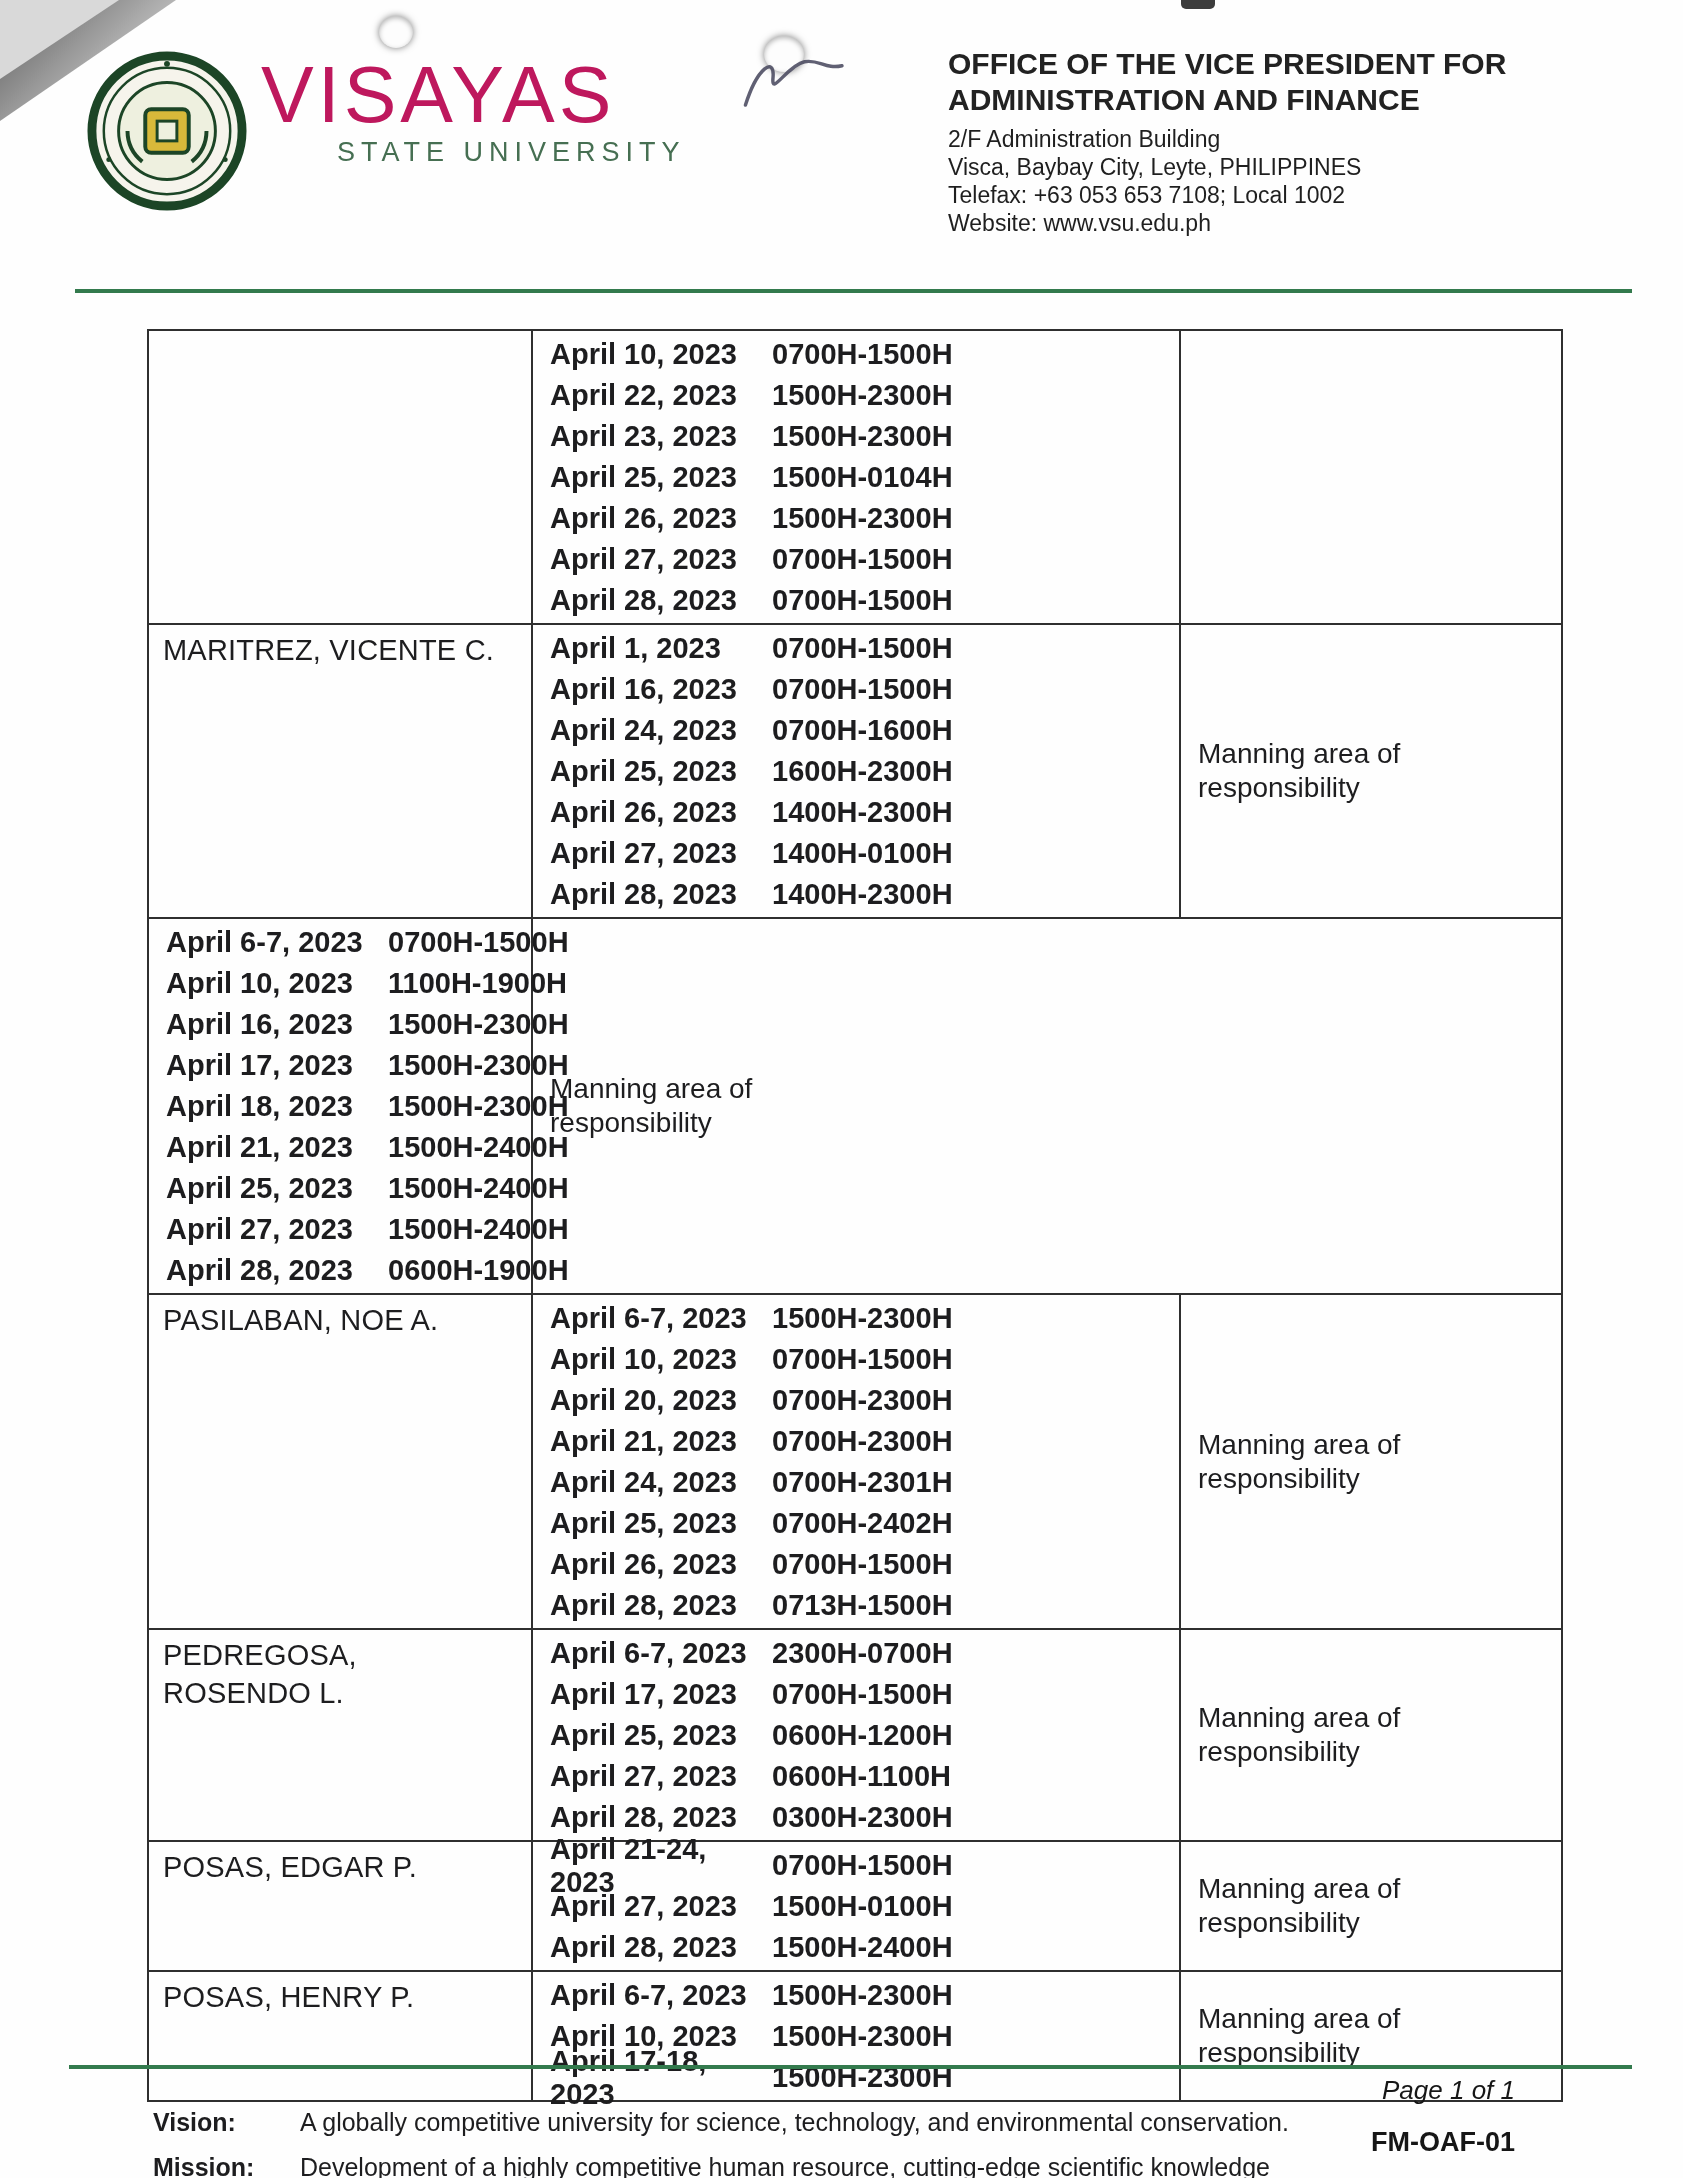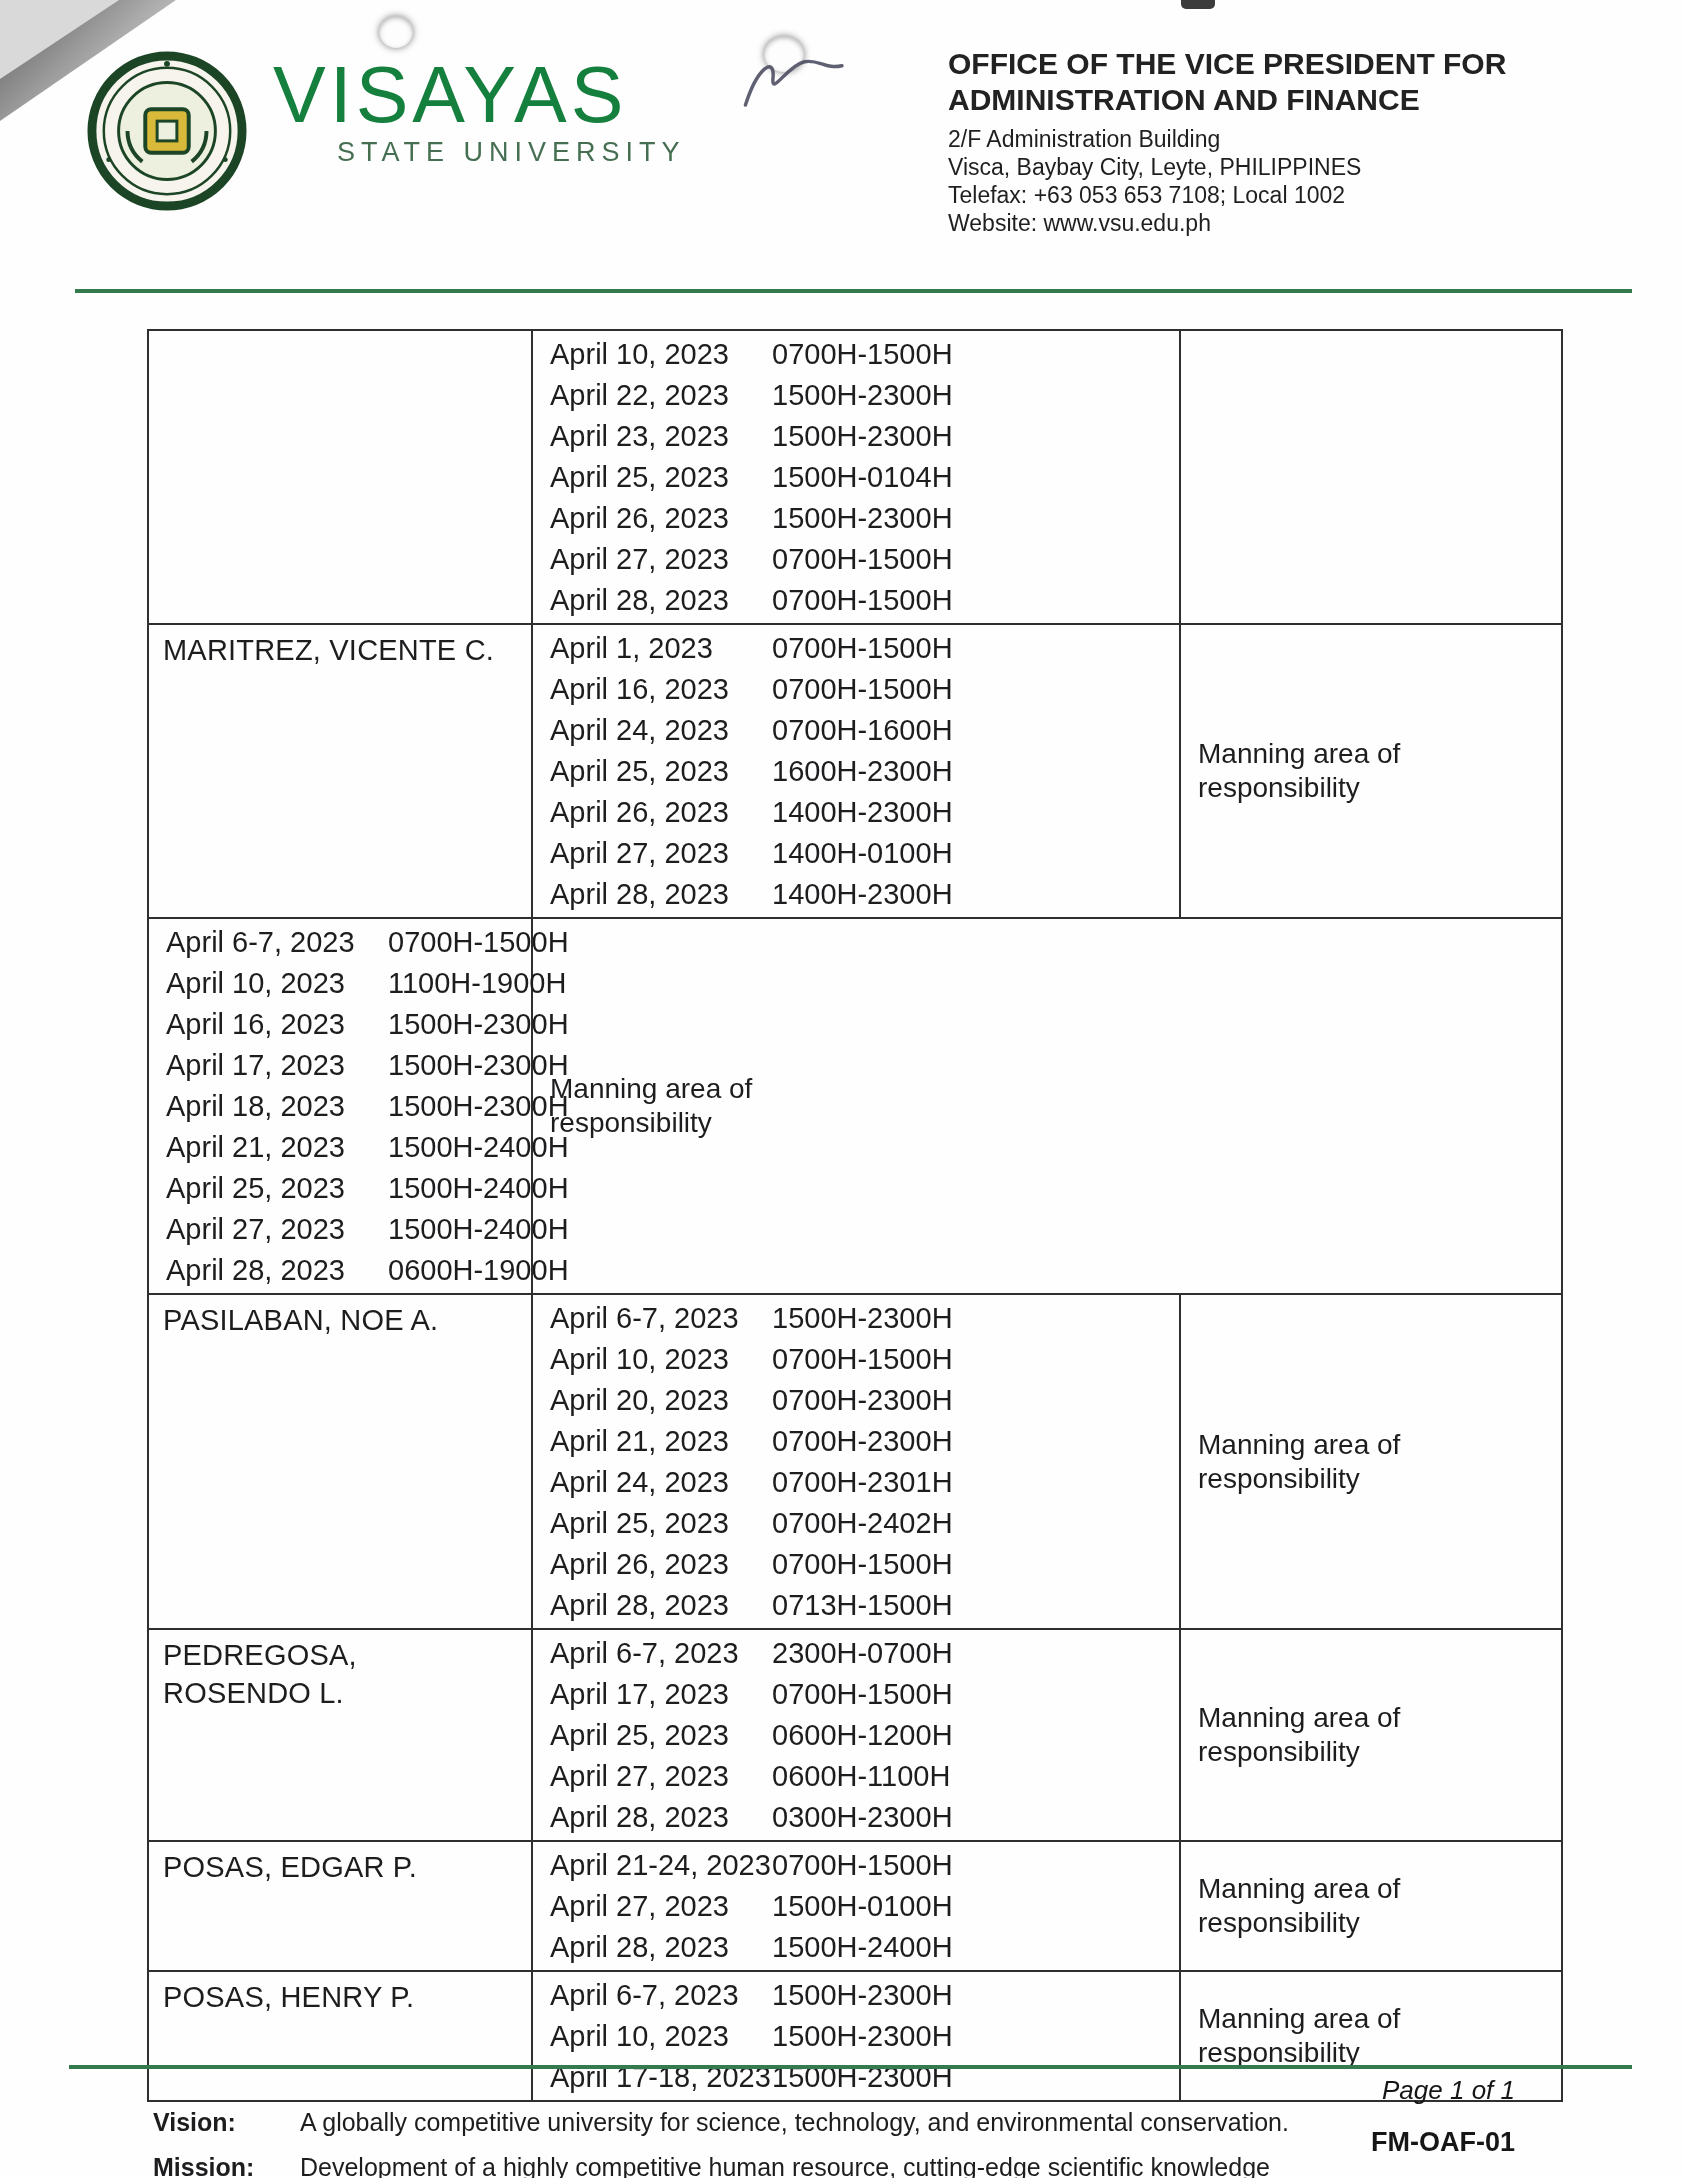--- a/index.html
+++ b/index.html
@@ -41,24 +41,24 @@
     border-radius: 50%;
     box-shadow: 0 0 7px rgba(0,0,0,0.5), inset 0 2px 5px rgba(0,0,0,0.28);
   }
   .hole-punch.one { left: 379px; top: 16px; width: 34px; height: 32px; }
   .hole-punch.two { left: 764px; top: 36px; width: 40px; height: 36px; }
   .scribble { position: absolute; left: 731px; top: 48px; }
 
   
   .seal { position: absolute; left: 87px; top: 51px; }
   .wordmark {
-    position: absolute; left: 273px; top: 55px;
+    position: absolute; left: 261px; top: 55px;
     font-size: 79px; line-height: 1;
     letter-spacing: 4px;
-    color: #15803d;
+    color: #be185d;
     font-weight: 400;
   }
   .wordmark-sub {
     position: absolute; left: 337px; top: 137px;
     font-size: 27px; letter-spacing: 6px;
     color: #466f52;
   }
   .office-block { position: absolute; left: 948px; top: 46px; width: 634px; }
   .office-title {
     font-size: 30px; font-weight: bold; line-height: 36px; color: #222;
@@ -82,20 +82,21 @@
   .row + .row { border-top: 2px solid #2f2f2f; }
   .cell-name {
     border-right: 2px solid #2f2f2f;
     padding: 6px 24px 0 14px;
     font-size: 29px; line-height: 38px;
     letter-spacing: 0.2px;
   }
   .cell-schedule {
     border-right: 2px solid #2f2f2f;
     padding: 3px 0 2px 0;
+    font-weight: bold;
   }
   .entry {
     height: 41px;
     display: flex; align-items: center;
     padding-left: 17px;
     font-size: 29px;
   }
   .entry .date { flex: none; width: 222px; }
   .entry .time { flex: none; }
   .cell-remarks {

